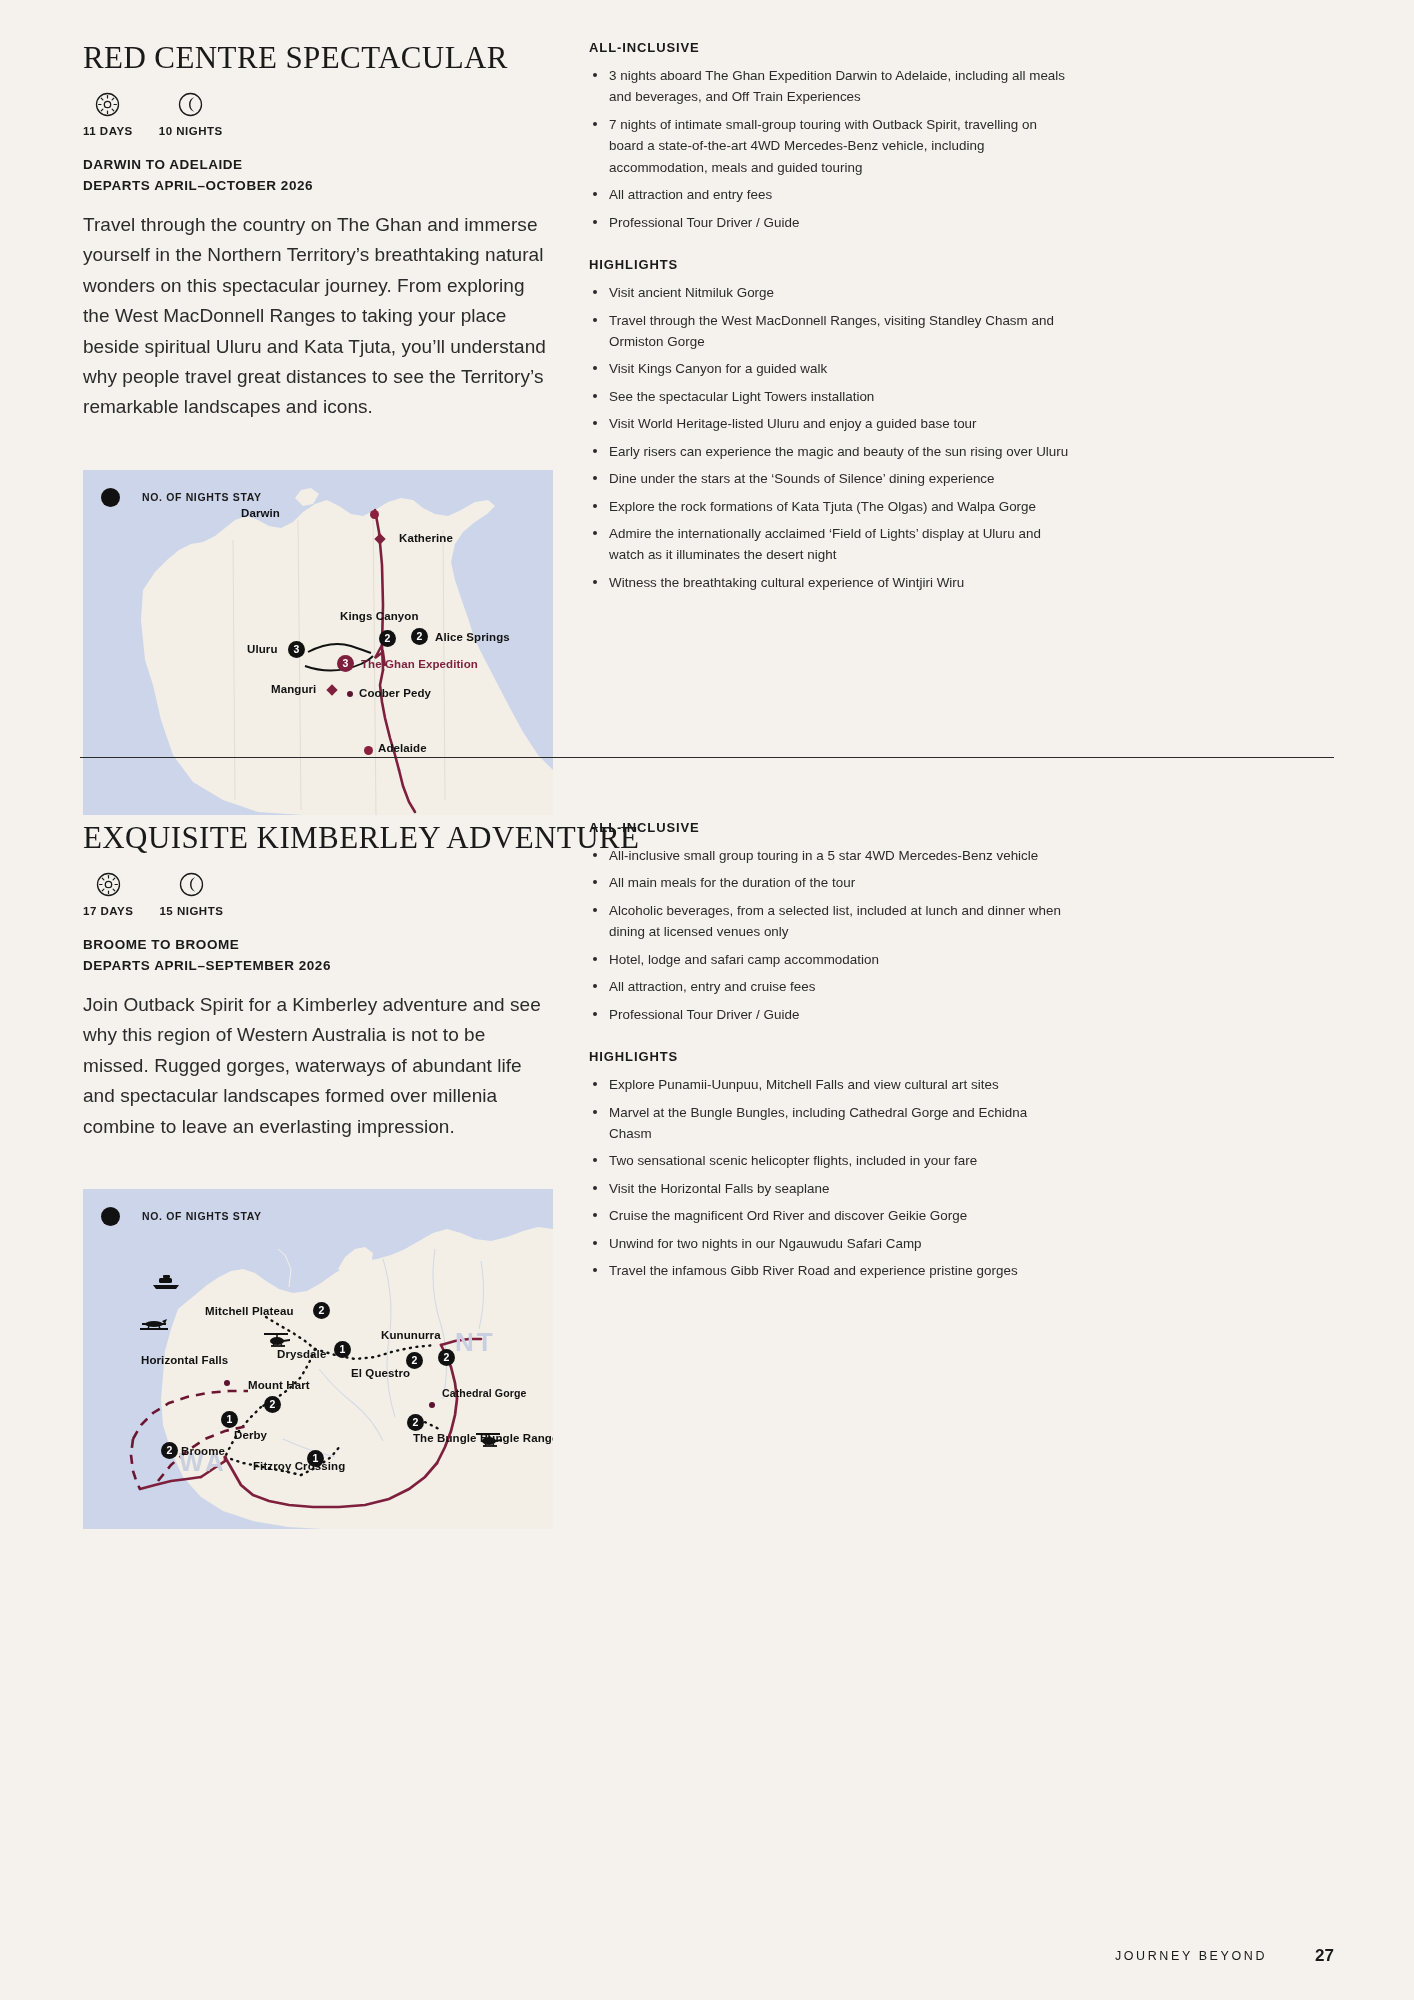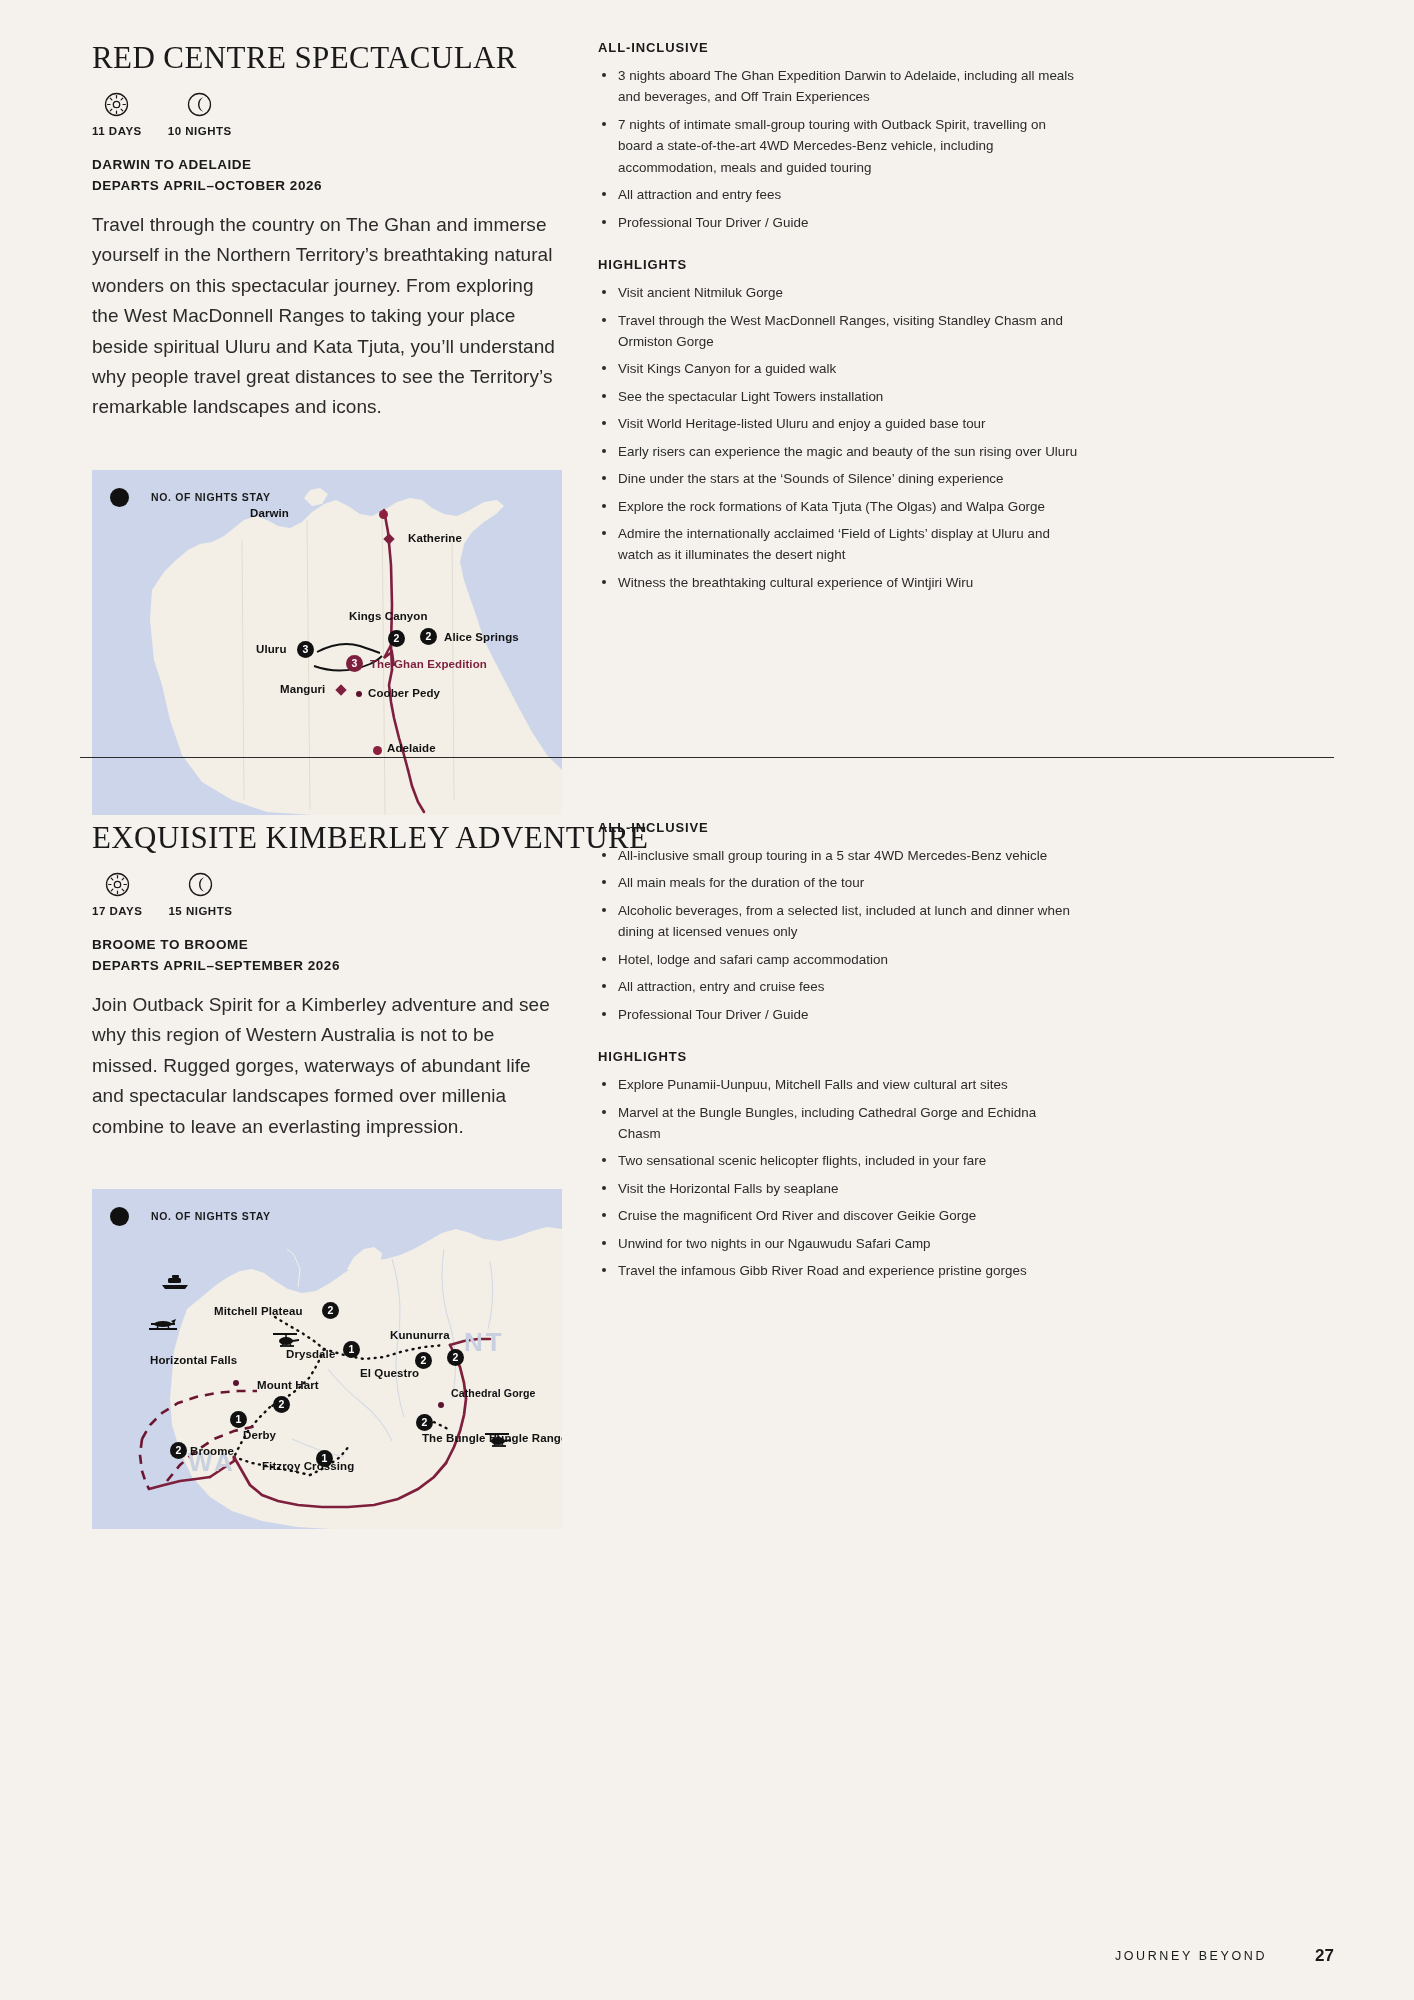--- a/index.html
+++ b/index.html
@@ -4,21 +4,21 @@
 <style>
   * { margin:0; padding:0; box-sizing:border-box; }
   html,body { width:1414px; height:2000px; }
   body {
     background:#f5f1ec;
     font-family:"Liberation Sans", sans-serif;
     color:#1c1c1c;
     position:relative;
     overflow:hidden;
   }
-  .page { position:relative; width:1414px; height:2000px; padding:12px; }
+  .page { position:relative; width:1414px; height:2000px; padding:3px; }
 
   
   .tour { position:absolute; width:1414px; }
   .col-left  { position:absolute; left:80px;  width:470px; }
   .col-right { position:absolute; left:586px; width:480px; }
 
   h1.tour-title {
     font-family:"Liberation Serif", serif;
     font-weight:400;
     font-size:31px;

